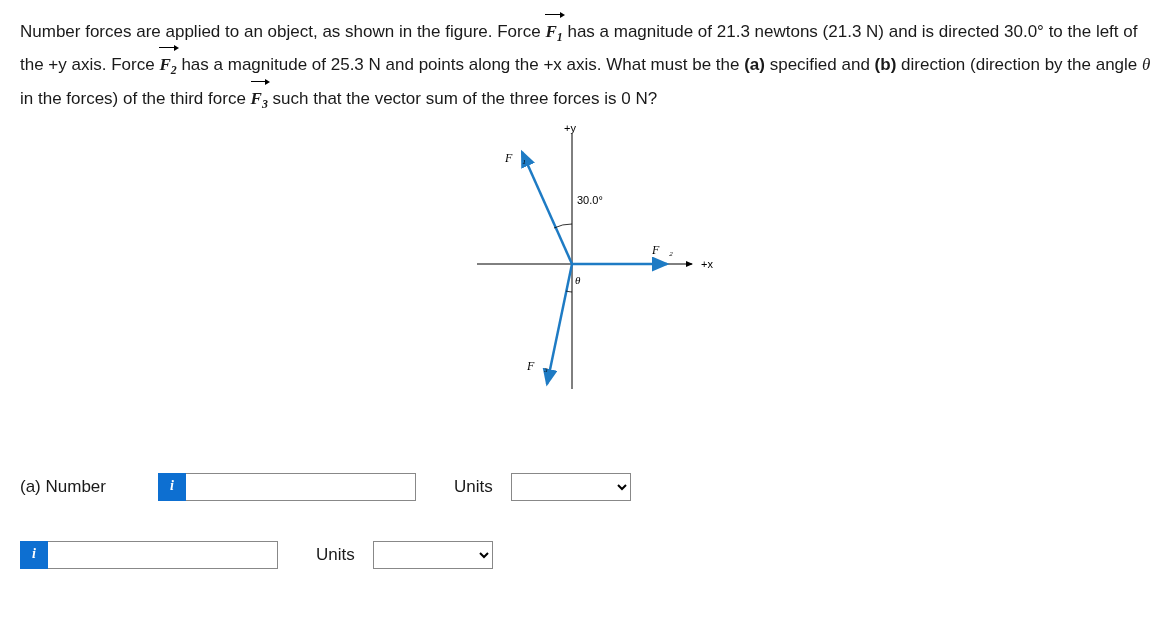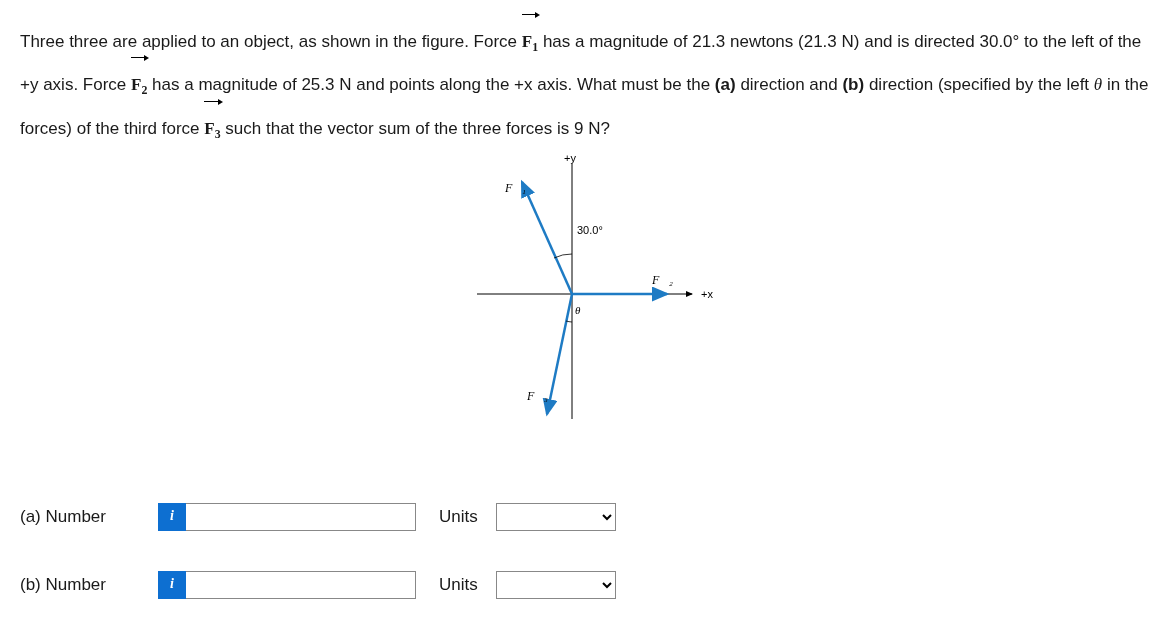--- a/index.html
+++ b/index.html
@@ -13,21 +13,22 @@
     box-sizing: border-box;
   }
   .problem-text {
     margin-bottom: 10px;
   }
   .vec {
     font-weight: bold;
     font-family: "Times New Roman", serif;
     position: relative;
     display: inline-block;
-    padding-top: 14px;
+    padding-top: 4px;
+    font-style: italic;
   }
   .vec::before {
     content: "";
     position: absolute;
     top: 0;
     left: 0;
     right: 2px;
     height: 6px;
     border-top: 1px solid #000;
   }
@@ -79,48 +80,48 @@
     width: 230px;
     height: 28px;
     border: 1px solid #888;
     border-left: none;
     padding: 0 6px;
     font-size: 14px;
     box-sizing: border-box;
     margin-left: -18px;
   }
   .units-label {
-    margin-left: 5px;
+    margin-left: 20px;
   }
   .units-select {
     width: 120px;
     height: 28px;
     border: 1px solid #888;
     font-size: 14px;
     background: #fff;
     padding: 0 4px;
   }
 </style>
 </head>
 <body>
 
 <div class="problem-text">
-  <span>Three three are applied to an object, as shown in the figure. Force </span>
+  <span>Number forces are applied to an object, as shown in the figure. Force </span>
   <span class="vec"><span>F</span><span class="sub">1</span></span>
   <span> has a magnitude of 21.3 newtons (21.3 N) and is directed 30.0° to the left of the +y axis. Force </span>
   <span class="vec"><span>F</span><span class="sub">2</span></span>
   <span> has a magnitude of 25.3 N and points along the +x axis. What must be the </span>
   <span class="bold">(a)</span>
-  <span> direction and </span>
+  <span> specified and </span>
   <span class="bold">(b)</span>
-  <span> direction (specified by the left </span>
+  <span> direction (direction by the angle </span>
   <span class="theta">θ</span>
   <span> in the forces) of the third force </span>
   <span class="vec"><span>F</span><span class="sub">3</span></span>
-  <span> such that the vector sum of the three forces is 9 N?</span>
+  <span> such that the vector sum of the three forces is 0 N?</span>
 </div>
 
 <div class="figure-wrap">
   <svg width="260" height="280" viewBox="0 0 260 280">
     <defs>
       <marker id="arrBlue" markerWidth="8" markerHeight="8" refX="6" refY="3" orient="auto">
         <path d="M0,0 L7,3 L0,6 Z" fill="#1e7bc4"></path>
       </marker>
       <marker id="arrBlack" markerWidth="8" markerHeight="8" refX="6" refY="3" orient="auto">
         <path d="M0,0 L7,3 L0,6 Z" fill="#000"></path>
@@ -155,21 +156,20 @@
     <span class="row-label">(a)   Number</span>
     <span class="info-icon">i</span>
     <input class="num-input" type="text" value="" style="">
     <span class="units-label">Units</span>
     <select class="units-select">
       <option></option>
     </select>
   </div>
 
   <div class="answer-row">
-    <span class="row-label">(b)   Number</span>
     <span class="info-icon">i</span>
     <input class="num-input" type="text" value="" style="">
     <span class="units-label">Units</span>
     <select class="units-select">
       <option></option>
     </select>
   </div>
 
 </div>
 

